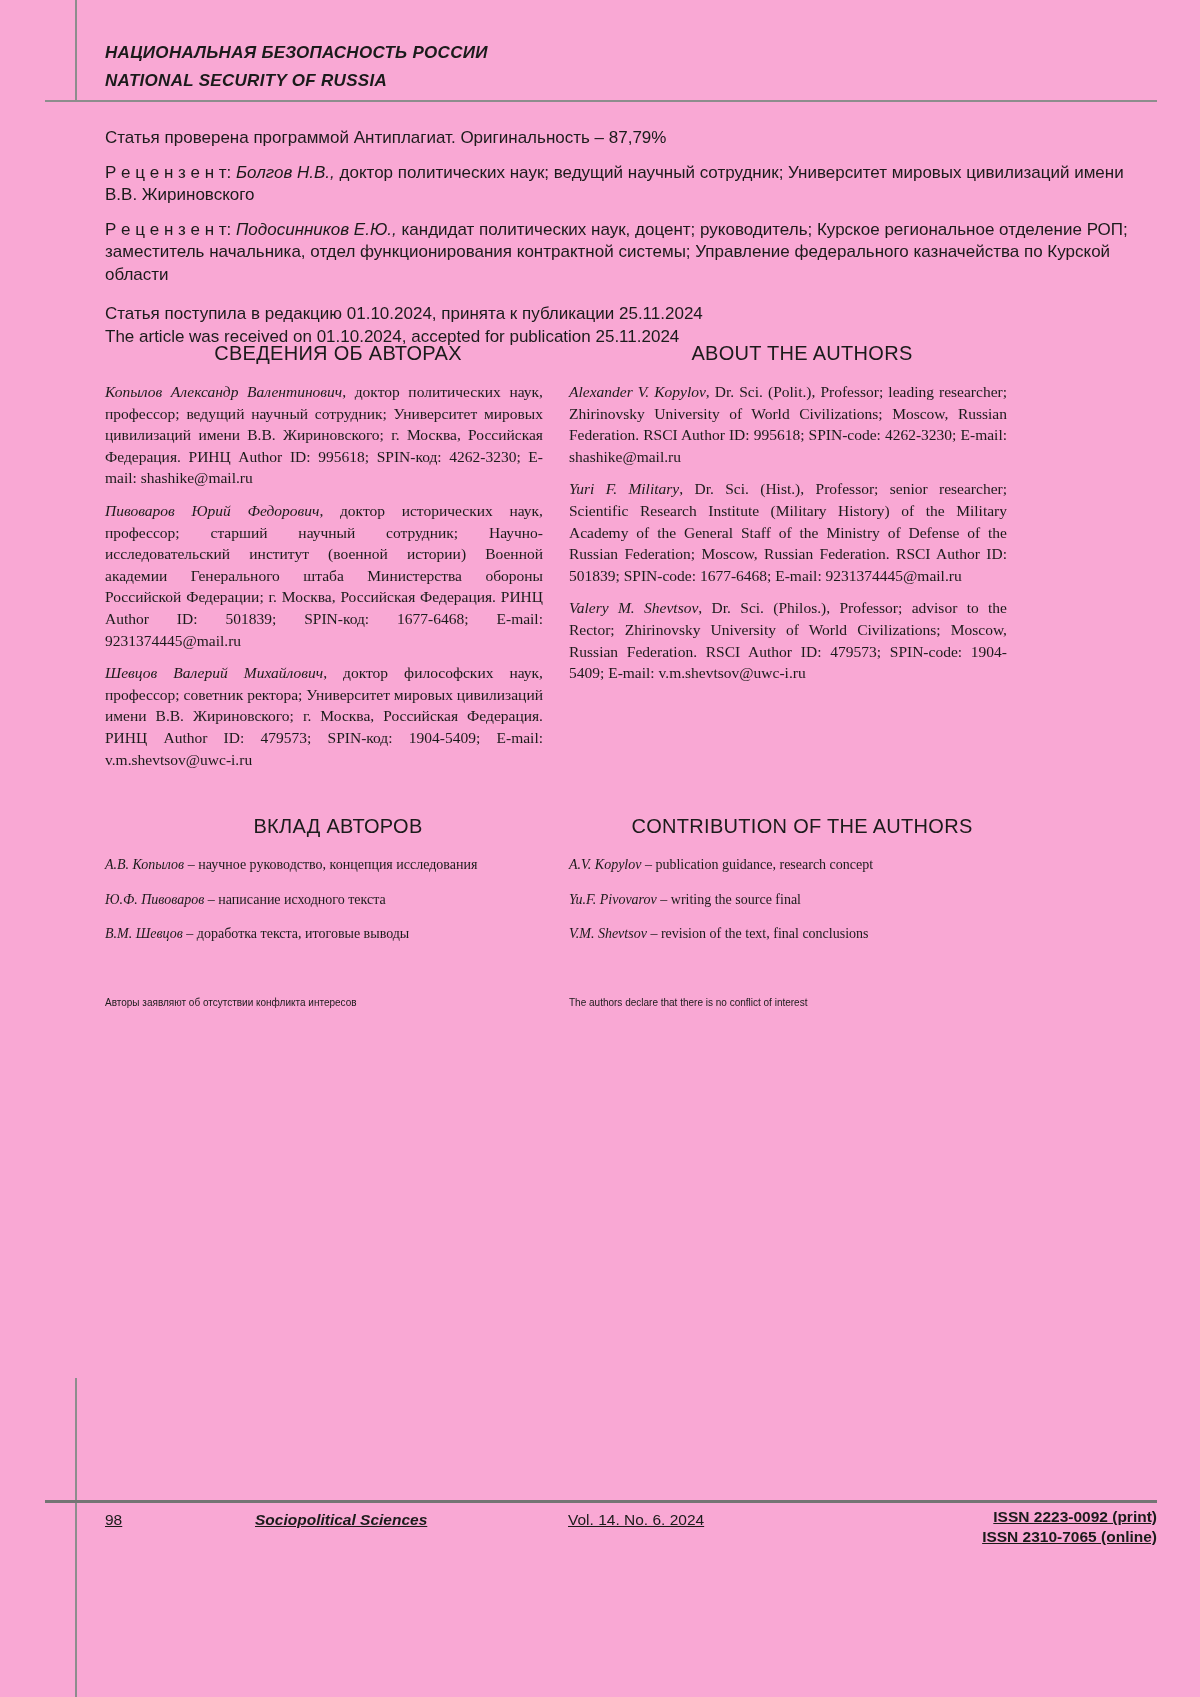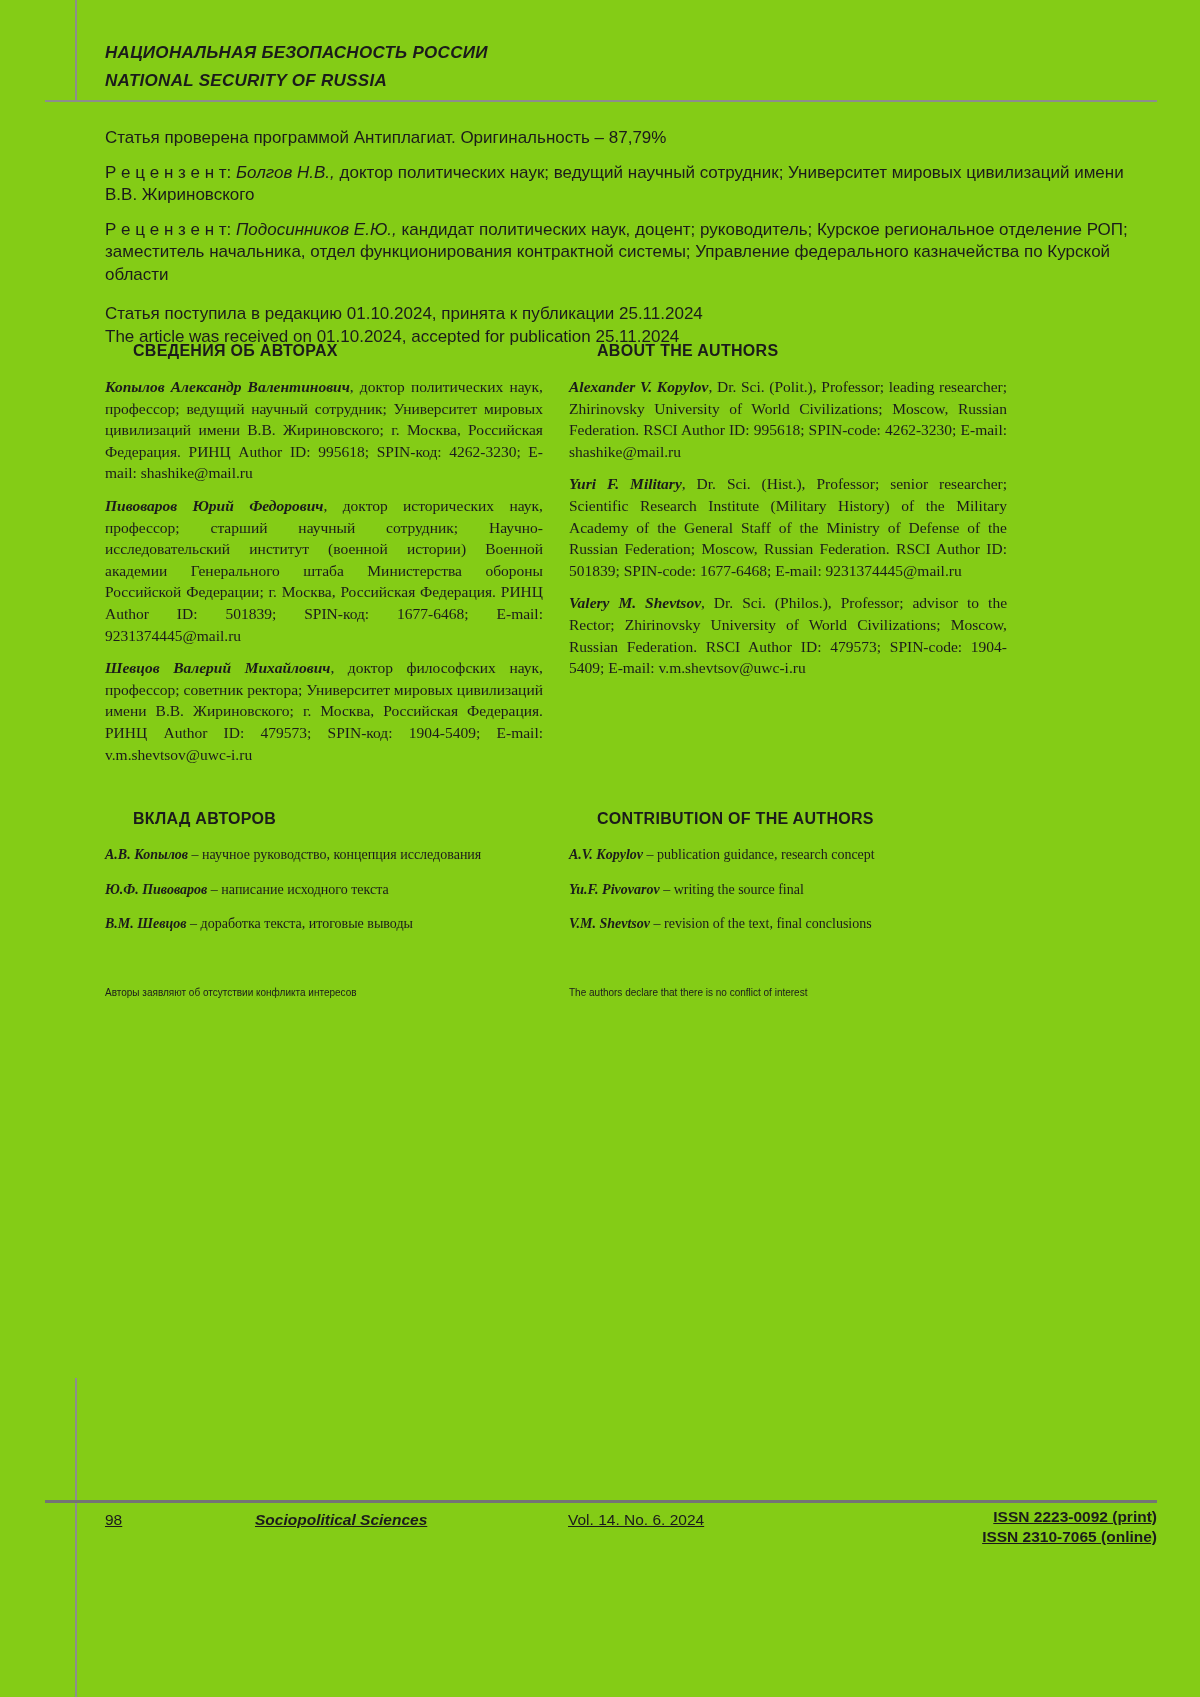--- a/index.html
+++ b/index.html
@@ -2,21 +2,21 @@
 <html lang="ru"><head>
 <meta charset="utf-8">
 <style>
   * { margin:0; padding:0; box-sizing:border-box; }
   html,body { background:#ffffff; }
   .page {
     position:relative;
     width:1200px;
     height:1697px;
     margin:0 auto;
-    background:#84cc16;
+    background:#f9a8d4;
     color:#1b1b1b;
     overflow:hidden;
   }
 
   
   .vrule { position:absolute; width:2px; background:#8d8d8d; }
   .vrule-top { left:75px; top:0; height:101px; }
   .vrule-bottom { left:75px; top:1378px; height:319px; }
   .hrule { position:absolute; left:45px; width:1112px; background:#8d8d8d; }
   .hrule-header { top:100px; height:2px; }
@@ -50,31 +50,31 @@
   .columns {
     position:absolute; left:105px; top:342px; width:902px;
     display:grid;
     grid-template-columns:438px 438px;
     column-gap:26px;
     row-gap:34px;
     align-items:start;
   }
   .col-heading {
     font-family:"Liberation Sans", sans-serif;
-    font-size:16px; font-weight:700; letter-spacing:0.3px;
-    padding-left:28px; margin-bottom:16px; color:#1b1b1b;
+    font-size:20px; font-weight:400; letter-spacing:0.3px;
+    padding-left:28px; margin-bottom:16px; color:#1b1b1b;text-align:center;
   }
   .author-p {
     font-family:"Liberation Serif", serif;
     font-size:15.5px; line-height:21.6px;
     text-align:justify;
     margin-bottom:11px;
     hyphens:auto;
   }
-  .bi { font-weight:700; font-style:italic; }
+  .bi { font-weight:400; font-style:italic; }
   .contrib-p {
     font-family:"Liberation Serif", serif;
     font-size:14px; line-height:21.6px;
     margin-bottom:13px;
   }
   .conflict {
     font-family:"Liberation Sans", sans-serif;
     font-size:10px; line-height:21px; color:#1b1b1b;
   }
 

